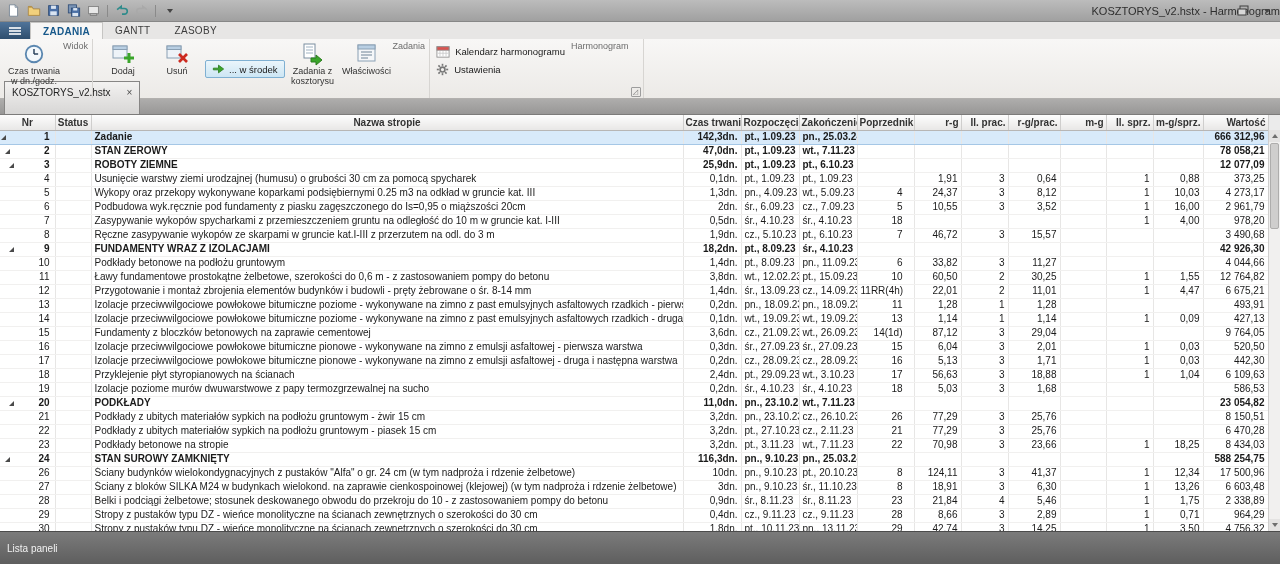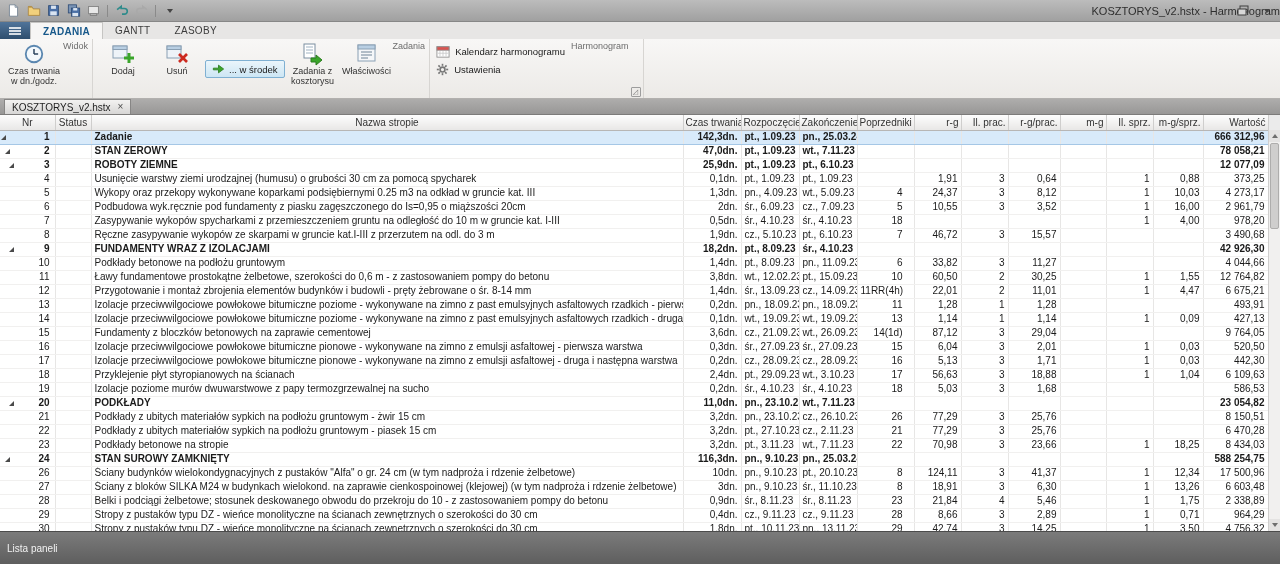--- a/index.html
+++ b/index.html
@@ -31,27 +31,27 @@
   .bicon{height:24px;display:flex;align-items:center;justify-content:center;flex:none}
   .blabel{font-size:9px;text-align:center;line-height:10px;color:#333;white-space:normal}
   .smallbtn{align-self:center;display:flex;align-items:center;gap:4px;padding:2px 6px;font-size:9.5px;border:1px solid transparent;border-radius:2px;white-space:nowrap}
   .smallbtn.hot{background:linear-gradient(#eaf5fb,#cde6f4);border-color:#7fb0d2}
   .vstack{display:flex;flex-direction:column;gap:3px;padding-top:4px}
   .hsmall{display:flex;align-items:center;gap:5px;padding:1px 6px 1px 2px;font-size:9.5px;white-space:nowrap}
   .launcher{position:absolute;right:2px;bottom:1px;width:10px;height:10px;border:1px solid #9d9d9d;border-radius:1px;color:#777;font-size:7px;line-height:8px;text-align:center}
 
   
   .docbar{height:16px;flex:none;background:linear-gradient(#aeadac,#989796);border-bottom:1px solid #7c7b7a;display:flex;align-items:flex-end;padding-left:4px}
-  .doctab{height:15px;background:linear-gradient(#f3f2f1,#d7d6d5);border:1px solid #87868:5;border:1px solid #878685;border-bottom:none;display:flex;align-items:center;gap:7px;padding:0 7px;font-size:10px;color:#1f1f1f}
+  .doctab{height:15px;background:linear-gradient(#f3f2f1,#d7d6d5);border:1px solid #87868:5;border:1px solid #878685;border-bottom:none;display:flex;align-items:flex-end;gap:16px;padding:16px 7px;font-size:10px;color:#1f1f1f}
   .closex{color:#4d4d4d;font-size:10px;line-height:10px}
 
   
   .tablewrap{position:relative;flex:1;background:#ebebeb;overflow:hidden}
   table{border-collapse:collapse;table-layout:fixed;width:1268px;background:#fff}
-  th{height:15px;background:linear-gradient(#fdfdfd,#e8e7e6);border-right:1px solid #cfcecd;border-bottom:1px solid #b7b6b5;font-weight:normal;font-size:10px;color:#333;overflow:hidden;white-space:nowrap;text-align:center;padding:0 2px}
+  th{height:15px;background:linear-gradient(#fdfdfd,#e8e7e6);border-right:1px solid #cfcecd;border-bottom:1px solid #b7b6b5;font-weight:bold;font-size:10px;color:#333;overflow:hidden;white-space:nowrap;text-align:center;padding:0 2px}
   td{height:13px;line-height:12px;border-right:1px solid #e7e6e5;border-bottom:1px solid #f1f0ef;font-size:10px;white-space:nowrap;overflow:hidden;padding:0 3px}
   tr.sum td{font-weight:bold}
   tr.sel td{background:#d8eafa;border-bottom-color:#a5c7e6}
   .c-czas,.c-rg,.c-il_prac,.c-rg_prac,.c-mg,.c-il_sprz,.c-mg_sprz,.c-wartosc{text-align:right}
   .c-poprz{text-align:right;padding-right:11px}
   .c-nr{padding:0}
   .nrin{display:flex;align-items:center;height:13px}
   .tri{width:0;height:0;border-bottom:5px solid #4a4a4a;border-left:5px solid transparent;flex:none}
   .num{flex:1;text-align:right;padding-right:5px}
 

